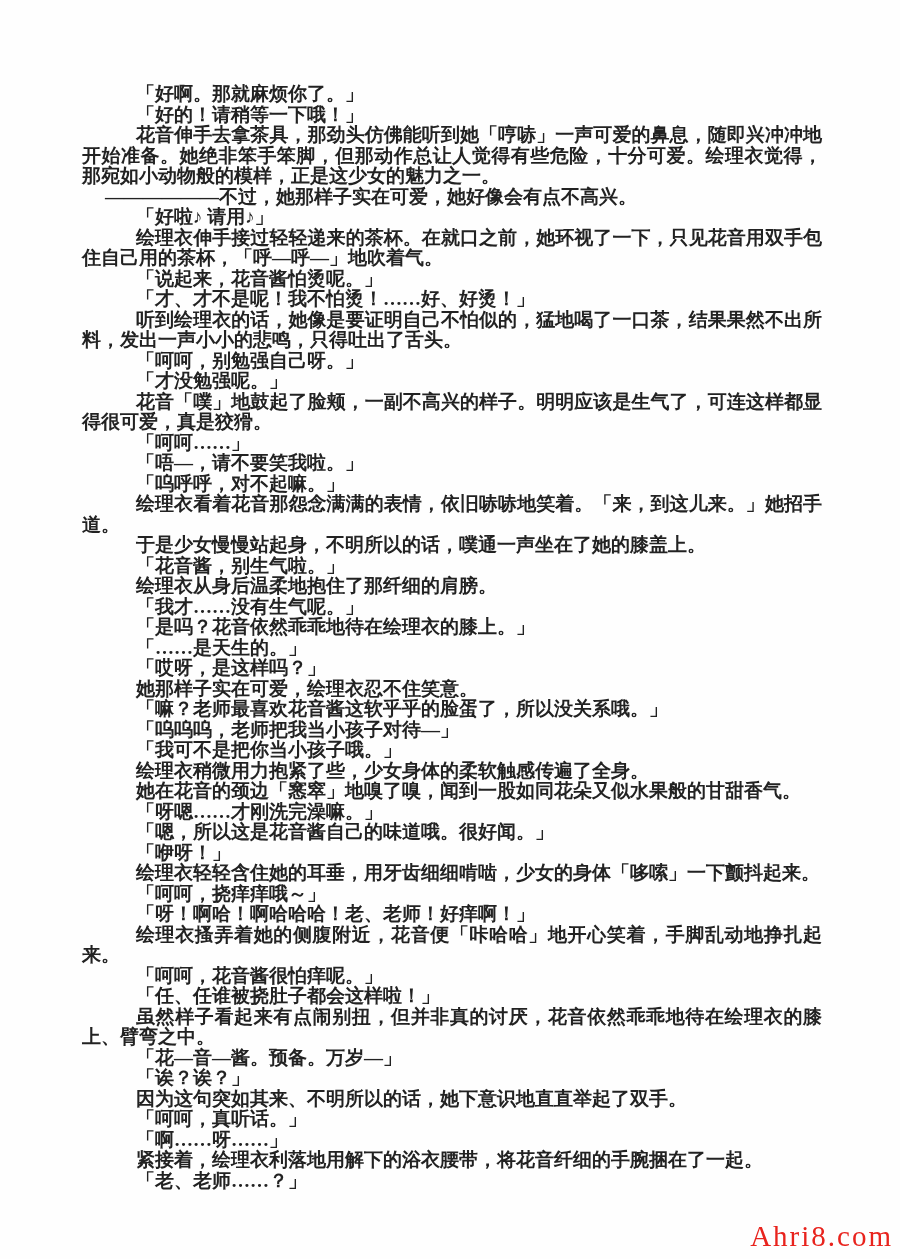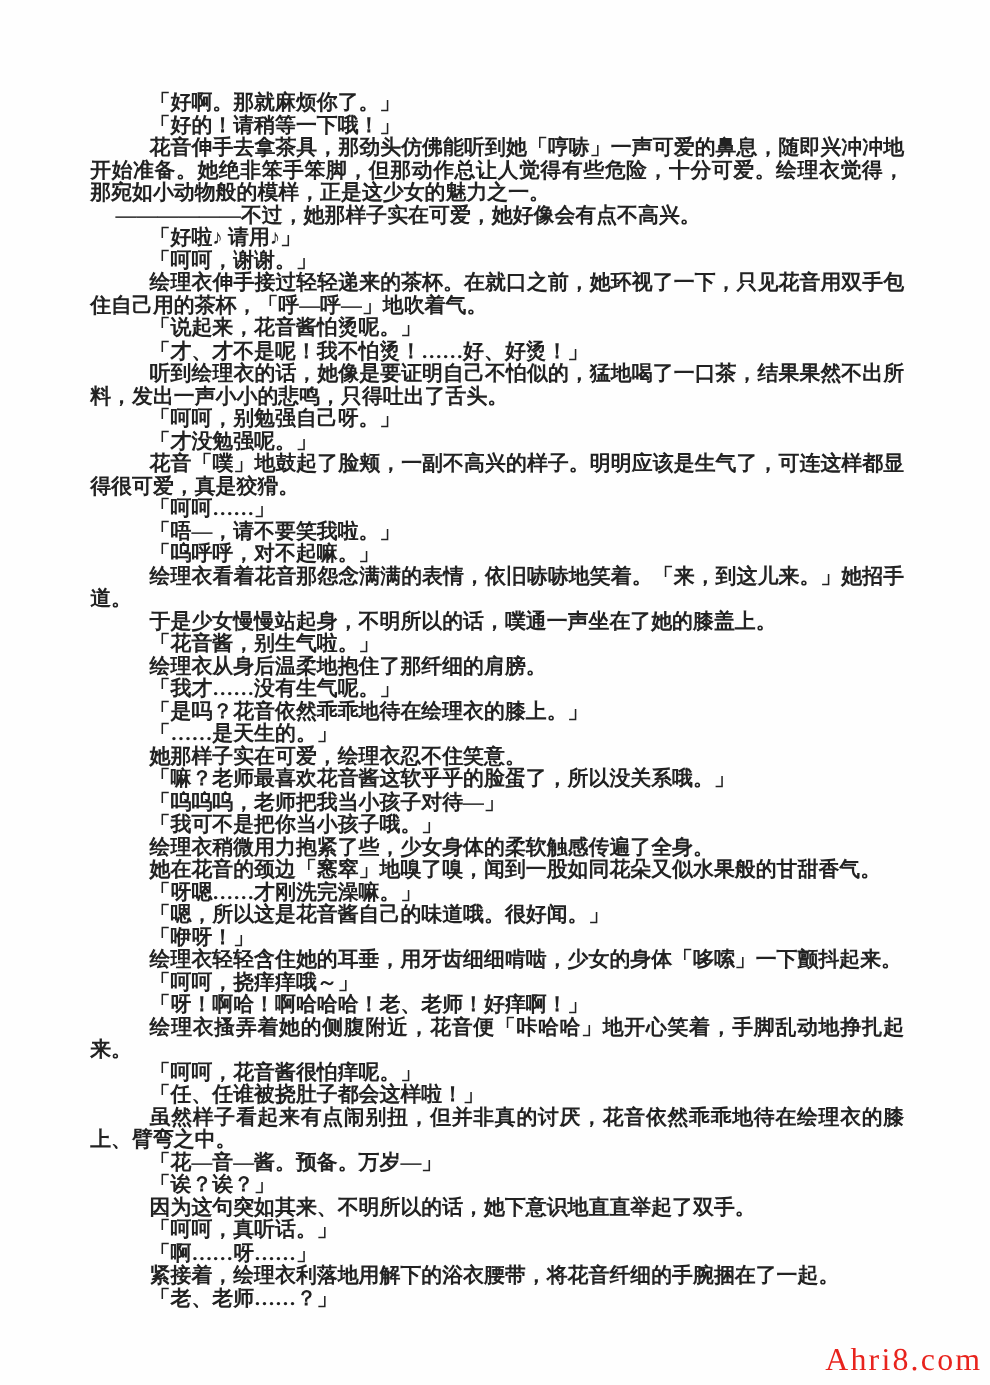--- a/index.html
+++ b/index.html
@@ -52,38 +52,38 @@
 </head>
 <body style="background: rgb(254, 254, 254);">
 
 <div class="page">
   <div class="text-block" style="color: rgb(34, 34, 34);">
       <p class="para">「好啊。那就麻烦你了。」</p>
       <p class="para">「好的！请稍等一下哦！」</p>
       <p class="para">花音伸手去拿茶具，那劲头仿佛能听到她「哼哧」一声可爱的鼻息，随即兴冲冲地开始准备。她绝非笨手笨脚，但那动作总让人觉得有些危险，十分可爱。绘理衣觉得，那宛如小动物般的模样，正是这少女的魅力之一。</p>
       <p class="para dash">——————不过，她那样子实在可爱，她好像会有点不高兴。</p>
       <p class="para">「好啦♪ 请用♪」</p>
-      <p class="para">「呵呵，谢谢。」</p>
       <p class="para">绘理衣伸手接过轻轻递来的茶杯。在就口之前，她环视了一下，只见花音用双手包住自己用的茶杯，「呼—呼—」地吹着气。</p>
       <p class="para">「说起来，花音酱怕烫呢。」</p>
       <p class="para">「才、才不是呢！我不怕烫！……好、好烫！」</p>
       <p class="para">听到绘理衣的话，她像是要证明自己不怕似的，猛地喝了一口茶，结果果然不出所料，发出一声小小的悲鸣，只得吐出了舌头。</p>
       <p class="para">「呵呵，别勉强自己呀。」</p>
       <p class="para">「才没勉强呢。」</p>
       <p class="para">花音「噗」地鼓起了脸颊，一副不高兴的样子。明明应该是生气了，可连这样都显得很可爱，真是狡猾。</p>
       <p class="para">「呵呵……」</p>
       <p class="para">「唔—，请不要笑我啦。」</p>
       <p class="para">「呜呼呼，对不起嘛。」</p>
       <p class="para">绘理衣看着花音那怨念满满的表情，依旧哧哧地笑着。「来，到这儿来。」她招手道。</p>
       <p class="para">于是少女慢慢站起身，不明所以的话，噗通一声坐在了她的膝盖上。</p>
       <p class="para">「花音酱，别生气啦。」</p>
       <p class="para">绘理衣从身后温柔地抱住了那纤细的肩膀。</p>
       <p class="para">「我才……没有生气呢。」</p>
       <p class="para">「是吗？花音依然乖乖地待在绘理衣的膝上。」</p>
       <p class="para">「……是天生的。」</p>
+      <p class="para">「哎呀，是这样吗？」</p>
       <p class="para">她那样子实在可爱，绘理衣忍不住笑意。</p>
       <p class="para">「嘛？老师最喜欢花音酱这软乎乎的脸蛋了，所以没关系哦。」</p>
       <p class="para">「呜呜呜，老师把我当小孩子对待—」</p>
       <p class="para">「我可不是把你当小孩子哦。」</p>
       <p class="para">绘理衣稍微用力抱紧了些，少女身体的柔软触感传遍了全身。</p>
       <p class="para">她在花音的颈边「窸窣」地嗅了嗅，闻到一股如同花朵又似水果般的甘甜香气。</p>
       <p class="para">「呀嗯……才刚洗完澡嘛。」</p>
       <p class="para">「嗯，所以这是花音酱自己的味道哦。很好闻。」</p>
       <p class="para">「咿呀！」</p>
       <p class="para">绘理衣轻轻含住她的耳垂，用牙齿细细啃啮，少女的身体「哆嗦」一下颤抖起来。</p>

